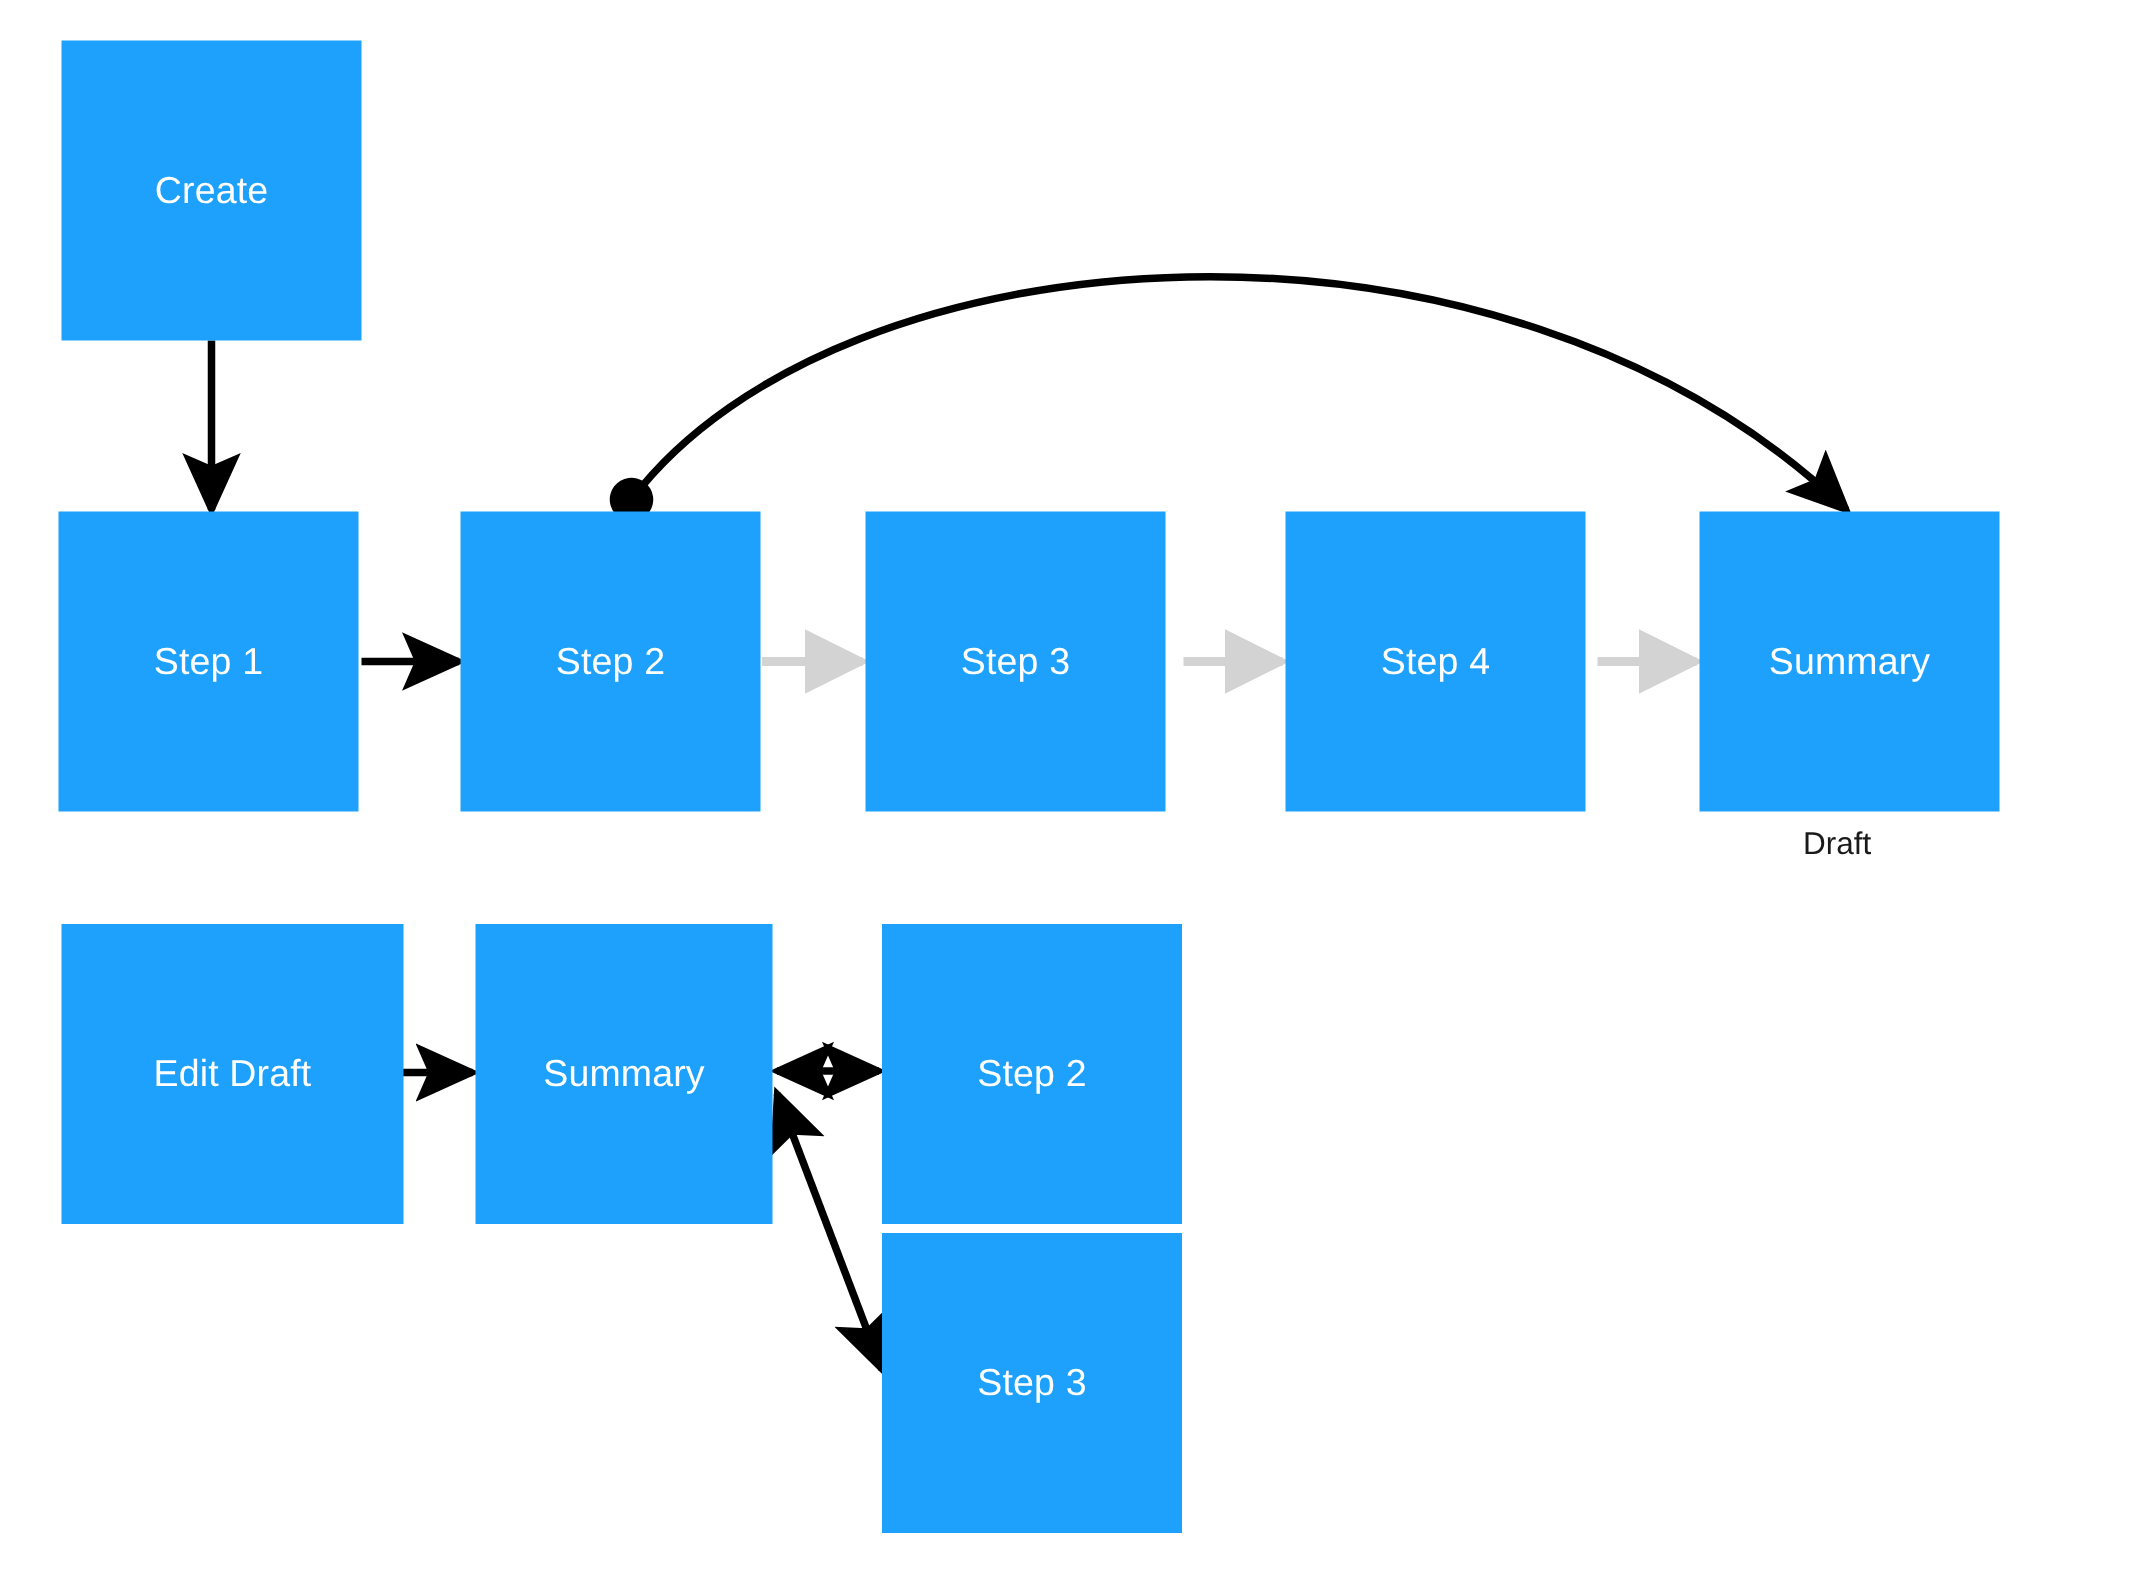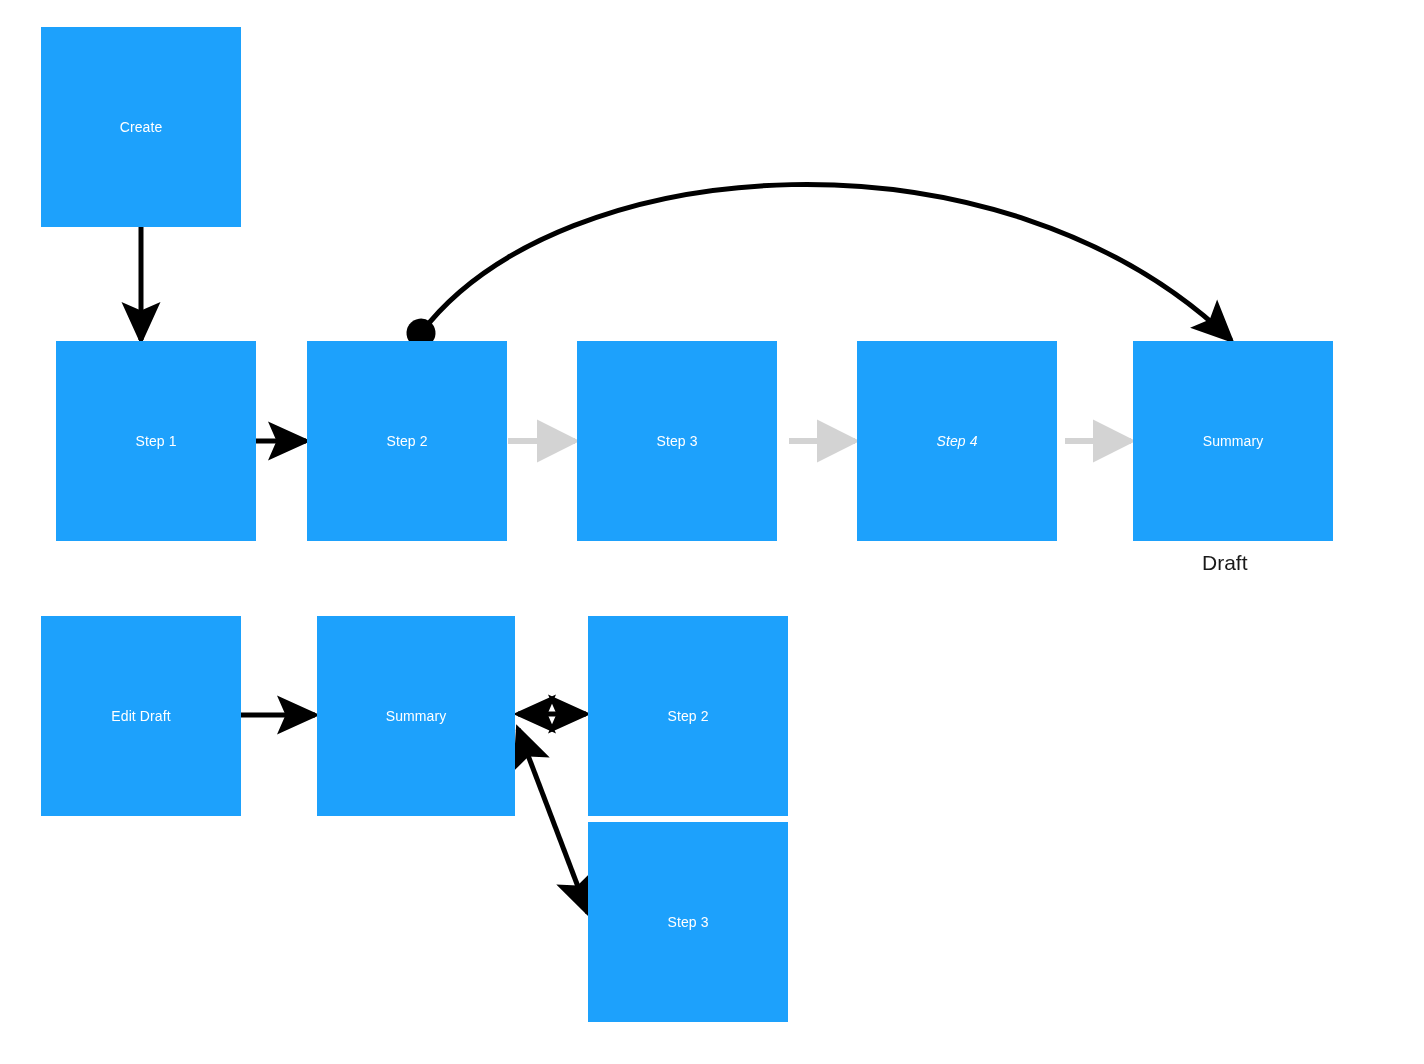--- a/index.html
+++ b/index.html
@@ -22,21 +22,21 @@
     position: absolute;
     background: #1da1fc;
     display: flex;
     align-items: center;
     justify-content: center;
     box-sizing: border-box;
   }
   .node .node-label {
     color: #ffffff;
     font-family: "Liberation Sans", sans-serif;
-    font-size: 14px;
+    font-size: 25px;
     font-weight: 400;
     line-height: 1;
     letter-spacing: 0.1px;
     text-align: center;
     white-space: nowrap;
     user-select: none;
   }
   .caption {
     position: absolute;
     color: #1a1a1a;
@@ -96,41 +96,41 @@
 
     <line class="hit" x1="518" y1="714" x2="586" y2="714" stroke="#000000" stroke-width="5" marker-start="url(#arrow-black-start)" marker-end="url(#arrow-black)"></line>
 
     <line class="hit" x1="518" y1="729" x2="588" y2="913" stroke="#000000" stroke-width="5" marker-start="url(#arrow-black-start)" marker-end="url(#arrow-black)"></line>
   </svg>
 
   <div class="node" style="left:41px; top:27px; width:200px; height:200px;">
     <span class="node-label">Create</span>
   </div>
 
-  <div class="node" style="left:56px; top:341px; width:200px; height:200px;">
+  <div class="node" style="left:39px; top:341px; width:200px; height:200px;">
     <span class="node-label">Step 1</span>
   </div>
 
   <div class="node" style="left:307px; top:341px; width:200px; height:200px;">
     <span class="node-label">Step 2</span>
   </div>
 
   <div class="node" style="left:577px; top:341px; width:200px; height:200px;">
     <span class="node-label">Step 3</span>
   </div>
 
-  <div class="node" style="left:857px; top:341px; width:200px; height:200px;font-style:italic;">
+  <div class="node" style="left:857px; top:341px; width:200px; height:200px;">
     <span class="node-label">Step 4</span>
   </div>
 
   <div class="node" style="left:1133px; top:341px; width:200px; height:200px;">
     <span class="node-label">Summary</span>
   </div>
 
-  <div class="node" style="left:41px; top:616px; width:200px; height:200px;">
+  <div class="node" style="left:41px; top:616px; width:228px; height:200px;">
     <span class="node-label">Edit Draft</span>
   </div>
 
   <div class="node" style="left:317px; top:616px; width:198px; height:200px;">
     <span class="node-label">Summary</span>
   </div>
 
   <div class="node" style="left:588px; top:616px; width:200px; height:200px;">
     <span class="node-label">Step 2</span>
   </div>

